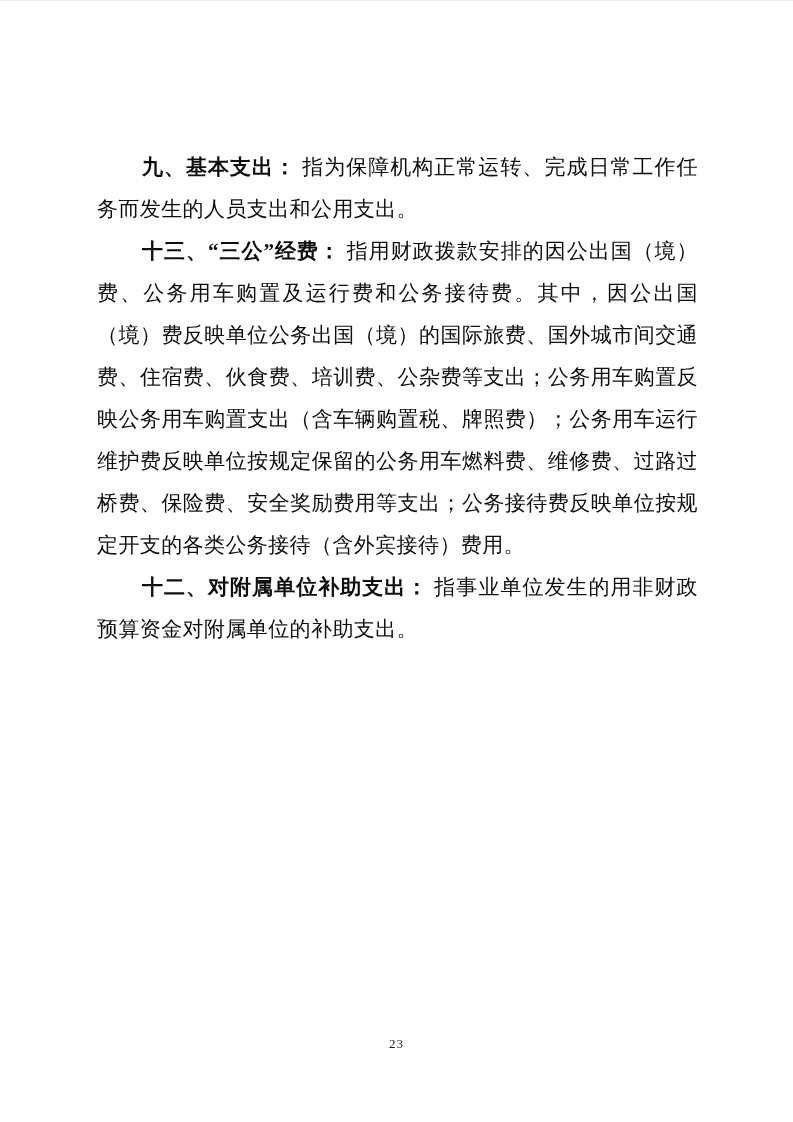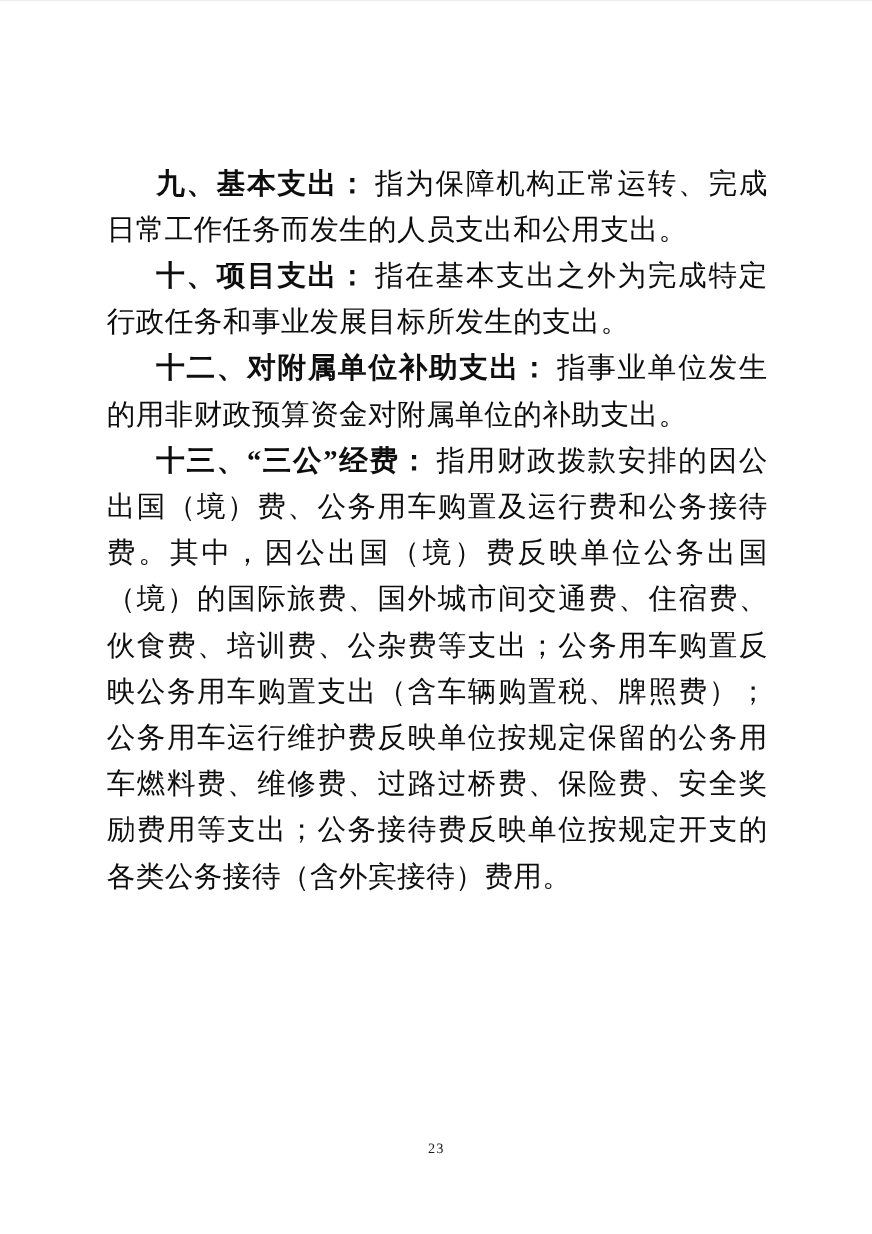--- a/index.html
+++ b/index.html
@@ -16,21 +16,21 @@
     font-family: "Liberation Serif", "DejaVu Serif", serif;
     overflow: hidden;
     border-top: 1px solid #ececec;
     box-sizing: border-box;
   }
   .content {
     position: absolute;
     left: 97px;
     top: 145px;
     width: 601px;
-    font-size: 26px;
+    font-size: 21px;
     line-height: 42px;
     text-align: justify;
     text-justify: inter-ideograph;
   }
   .para {
     margin: 0;
     text-indent: 45px;
     letter-spacing: 0.4px;
   }
   .term {
@@ -49,24 +49,23 @@
   }
 </style>
 </head>
 <body>
 
 <div class="page">
   <div class="content">
 
     <p class="para"><span class="term">九、基本支出：</span><span class="body-text">指为保障机构正常运转、完成日常工作任务而发生的人员支出和公用支出。</span></p>
 
-    <p class="para"><span class="term">十、项目支出：</span><span class="body-text">指在基本支出之外为完成特定行政任务和事业发展目标所发生的支出。</span></p>
 
 
+    <p class="para"><span class="term">十三、“三公”经费：</span><span class="body-text">指用财政拨款安排的因公出国（境）费、公务用车购置及运行费和公务接待费。其中，因公出国（境）费反映单位公务出国（境）的国际旅费、国外城市间交通费、住宿费、伙食费、培训费、公杂费等支出；公务用车购置反映公务用车购置支出（含车辆购置税、牌照费）；公务用车运行维护费反映单位按规定保留的公务用车燃料费、维修费、过路过桥费、保险费、安全奖励费用等支出；公务接待费反映单位按规定开支的各类公务接待（含外宾接待）费用。</span></p>
+
     <p class="para"><span class="term">十二、对附属单位补助支出：</span><span class="body-text">指事业单位发生的用非财政预算资金对附属单位的补助支出。</span></p>
-
-    <p class="para"><span class="term">十三、“三公”经费：</span><span class="body-text">指用财政拨款安排的因公出国（境）费、公务用车购置及运行费和公务接待费。其中，因公出国（境）费反映单位公务出国（境）的国际旅费、国外城市间交通费、住宿费、伙食费、培训费、公杂费等支出；公务用车购置反映公务用车购置支出（含车辆购置税、牌照费）；公务用车运行维护费反映单位按规定保留的公务用车燃料费、维修费、过路过桥费、保险费、安全奖励费用等支出；公务接待费反映单位按规定开支的各类公务接待（含外宾接待）费用。</span></p>
 
 
   </div>
 
   <div class="pageno">23</div>
 </div>
 
 </body></html>

